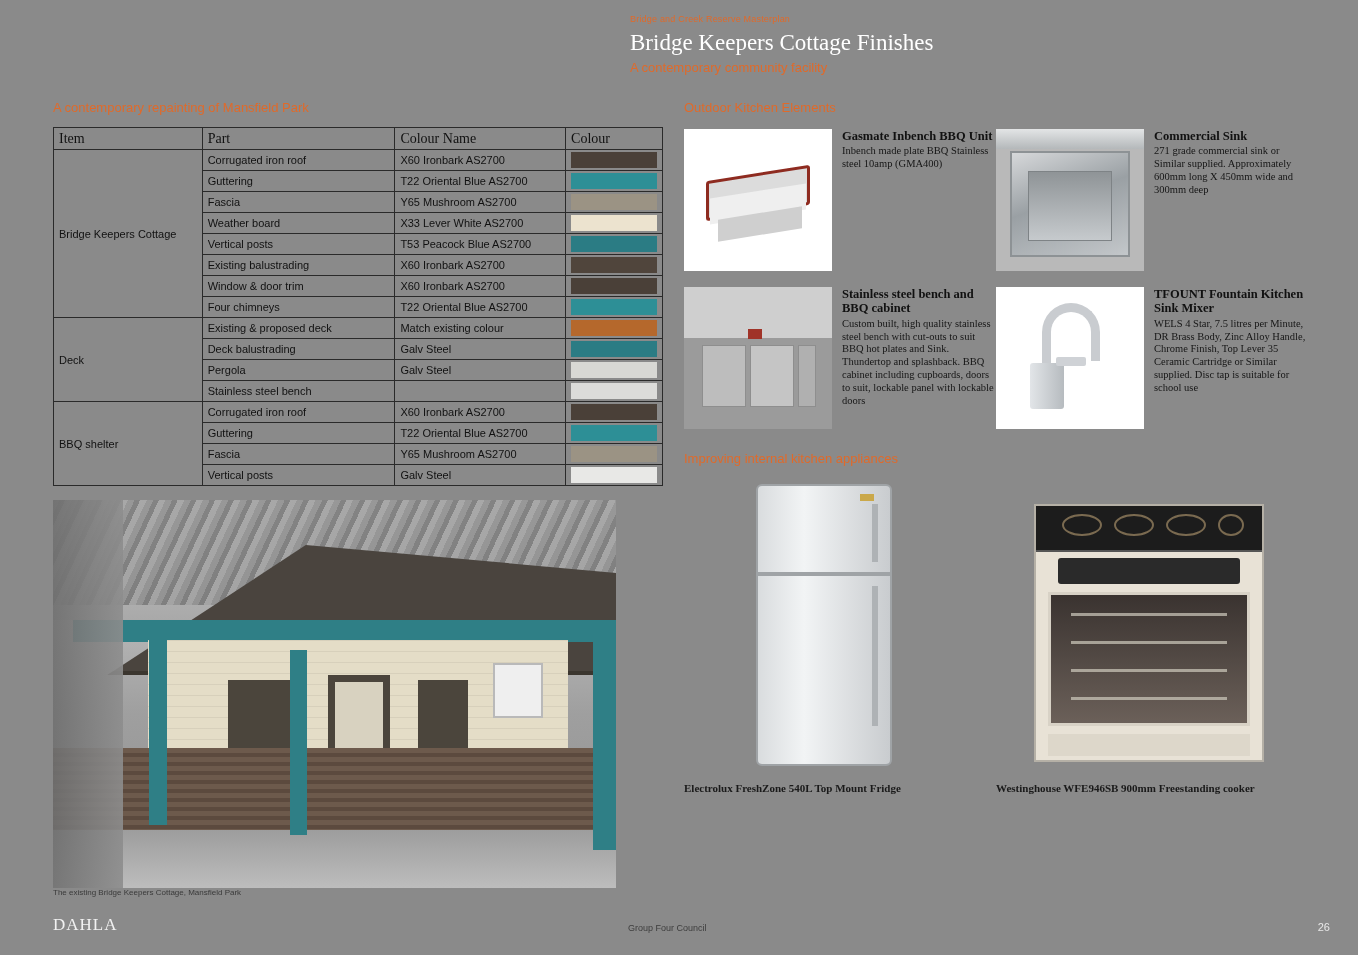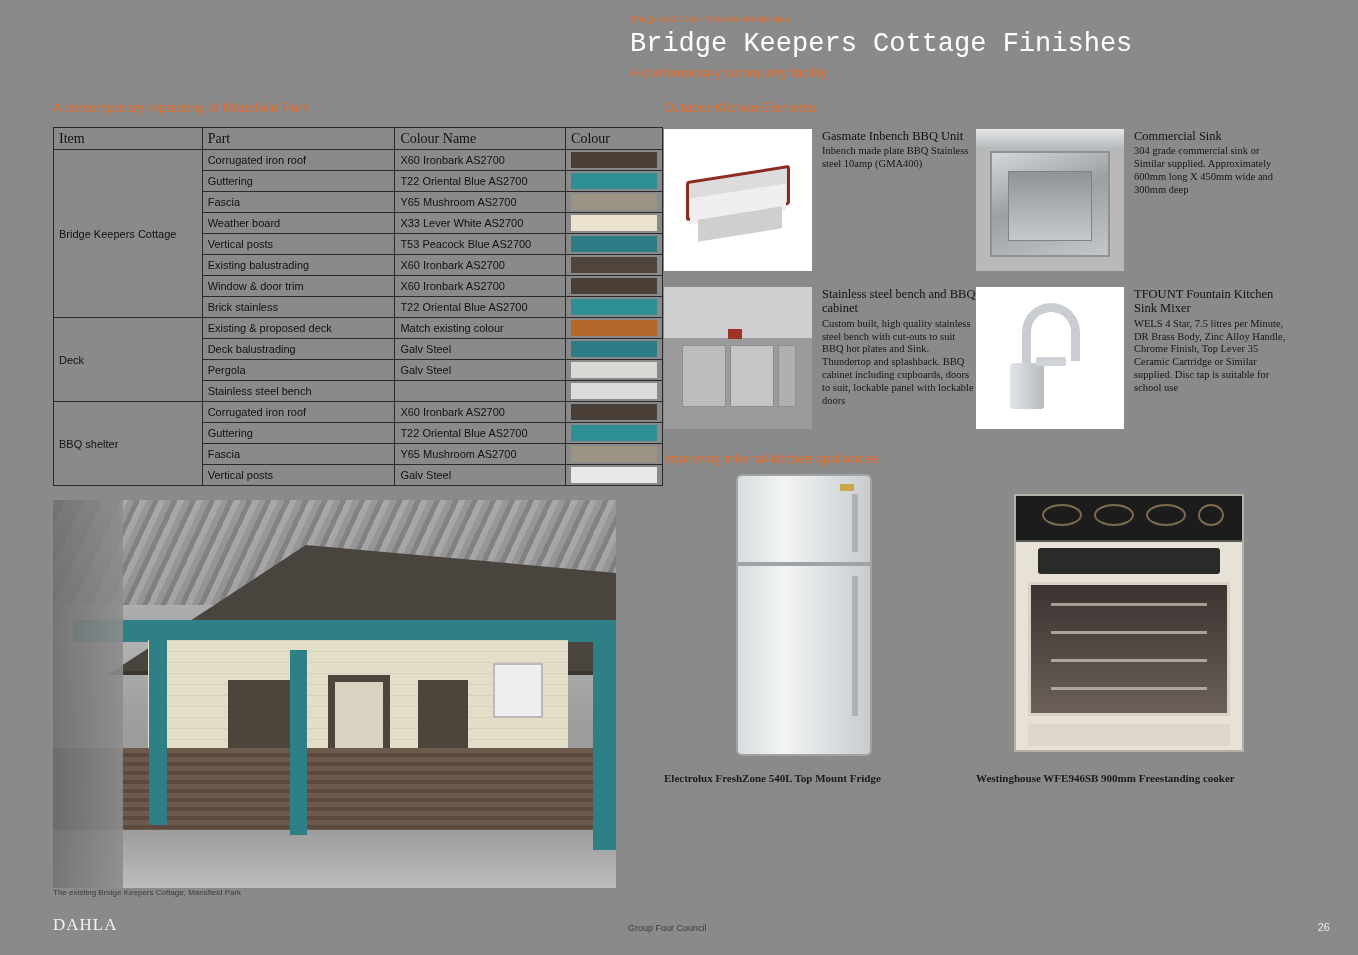--- a/index.html
+++ b/index.html
@@ -16,22 +16,22 @@
 
   
   .doc-header {
     position:absolute; right:28px; top:14px; width:700px;
   }
   .doc-header .kicker {
     font-family:"Liberation Sans", sans-serif;
     font-size:9px; color:#e06a2a; letter-spacing:.2px; margin-bottom:6px;
   }
   .doc-header .title {
-    font-size:27px; color:#ffffff; font-weight:400; line-height:1.1;
-    font-family:Liberation Mono, monospace;
+    font-size:23px; color:#ffffff; font-weight:400; line-height:1.1;
+    font-family:Liberation Serif, serif;
   }
   .doc-header .subtitle {
     font-family:"Liberation Sans", sans-serif;
     font-size:13px; color:#e06a2a; margin-top:5px;
   }
 
   
   .section-heading {
     font-family:"Liberation Sans", sans-serif;
     font-size:13px; color:#e06a2a; font-weight:400;
@@ -103,29 +103,29 @@
   .ph-ground { position:absolute; left:0; bottom:0; right:0; height:58px;
     background:linear-gradient(180deg,#9d9d9d,#bdbdbd); }
   .ph-left-dark { position:absolute; left:0; top:0; width:70px; bottom:0;
     background:linear-gradient(90deg,#6f6f6f,#8d8d8d); opacity:.9; }
   .photo-caption {
     font-family:"Liberation Sans", sans-serif;
     font-size:8px; color:#3a3a3a; 
   }
 
   
-  .right-col { position:absolute; left:664px; top:100px; width:625px; }
+  .right-col { position:absolute; left:684px; top:100px; width:625px; }
   .rc-heading { margin-bottom:14px; }
 
   .prod-grid { display:flex; flex-wrap:wrap; }
   .prod { width:312px; display:flex; margin-bottom:16px; }
   .prod .thumb { width:148px; flex:0 0 148px; }
   .prod .info { padding-left:10px; }
   .prod .pname {
-    font-family:"Liberation Serif", serif; font-size:12.5px; font-weight:400;
+    font-family:"Liberation Serif", serif; font-size:12.5px; font-weight:700;
     line-height:1.15; color:#111; margin-bottom:2px;
   }
   .prod .pdesc {
     font-family:"Liberation Serif", serif; font-size:10.5px; line-height:1.22; color:#161616;
   }
 
   
   .th-bbq { height:142px; background:#ffffff; position:relative; }
   .th-bbq .plate { position:absolute; left:22px; top:44px; width:104px; height:40px;
     background:#dcdcdc; border:3px solid #8e2b20; border-radius:3px;
@@ -156,21 +156,21 @@
 
   .th-tap { height:142px; background:#ffffff; position:relative; }
   .th-tap .spout { position:absolute; left:46px; top:16px; width:58px; height:58px;
     border:9px solid #c9ccd0; border-bottom:none; border-radius:30px 30px 0 0; }
   .th-tap .riser { position:absolute; left:46px; top:72px; width:9px; height:40px; background:#c9ccd0; }
   .th-tap .body { position:absolute; left:34px; top:76px; width:34px; height:46px;
     background:linear-gradient(90deg,#e2e5e8,#b6bbbf); border-radius:3px; }
   .th-tap .handle { position:absolute; left:60px; top:70px; width:30px; height:9px;
     background:#cfd2d6; border-radius:2px; }
 
-  .appl-heading { margin-top:6px; }
+  .appl-heading { margin-top:6px; margin-bottom:10px; }
   .appl-row { display:flex; }
   .appl { width:312px;font-weight:bold; }
   .appl .imgbox { height:300px; position:relative; }
   .appl .cap {
     font-family:"Liberation Serif", serif; font-size:11px; line-height:1.2; margin-top:6px;
   }
 
   .fridge { position:absolute; left:72px; top:8px; width:136px; height:282px;
     background:linear-gradient(90deg,#d9dcde,#f2f4f5 35%,#c9cccf);
     border:2px solid #9fa3a6; border-radius:6px; }
@@ -269,21 +269,21 @@
             </td>
         </tr>
         <tr>
           <td class="part-cell">Window &amp; door trim</td>
           <td class="colour-name-cell">X60 Ironbark AS2700</td>
           <td class="swatch-cell">
               <span class="swatch" style="background: rgb(74, 64, 56);"></span>
             </td>
         </tr>
         <tr>
-          <td class="part-cell">Brick stainless</td>
+          <td class="part-cell">Four chimneys</td>
           <td class="colour-name-cell">T22 Oriental Blue AS2700</td>
           <td class="swatch-cell">
               <span class="swatch" style="background: rgb(45, 143, 150);"></span>
             </td>
         </tr>
 
         <tr>
           <td class="item-cell" rowspan="4">Deck</td>
           <td class="part-cell">Existing &amp; proposed deck</td>
           <td class="colour-name-cell">Match existing colour</td>
@@ -386,21 +386,21 @@
       </div>
 
       <div class="prod">
         <div class="thumb th-sink">
           <div class="edge"></div>
             <div class="basin"></div>
             <div class="inner"></div>
         </div>
         <div class="info">
           <div class="pname">Commercial Sink</div>
-          <div class="pdesc">304 grade commercial sink or Similar supplied. Approximately 600mm long X 450mm wide and 300mm deep</div>
+          <div class="pdesc">271 grade commercial sink or Similar supplied. Approximately 600mm long X 450mm wide and 300mm deep</div>
         </div>
       </div>
 
       <div class="prod">
         <div class="thumb th-bench">
           <div class="red"></div>
             <div class="cab"></div>
             <div class="cab2"></div>
             <div class="cab3"></div>
         </div>

